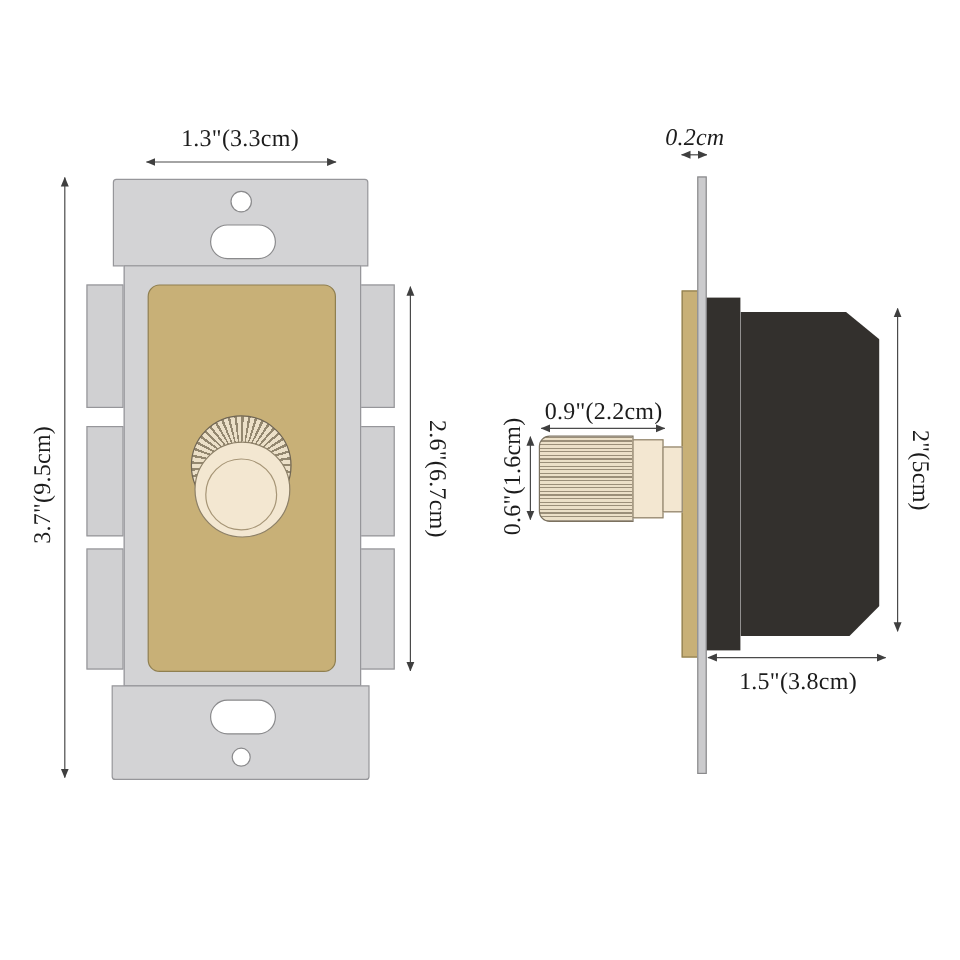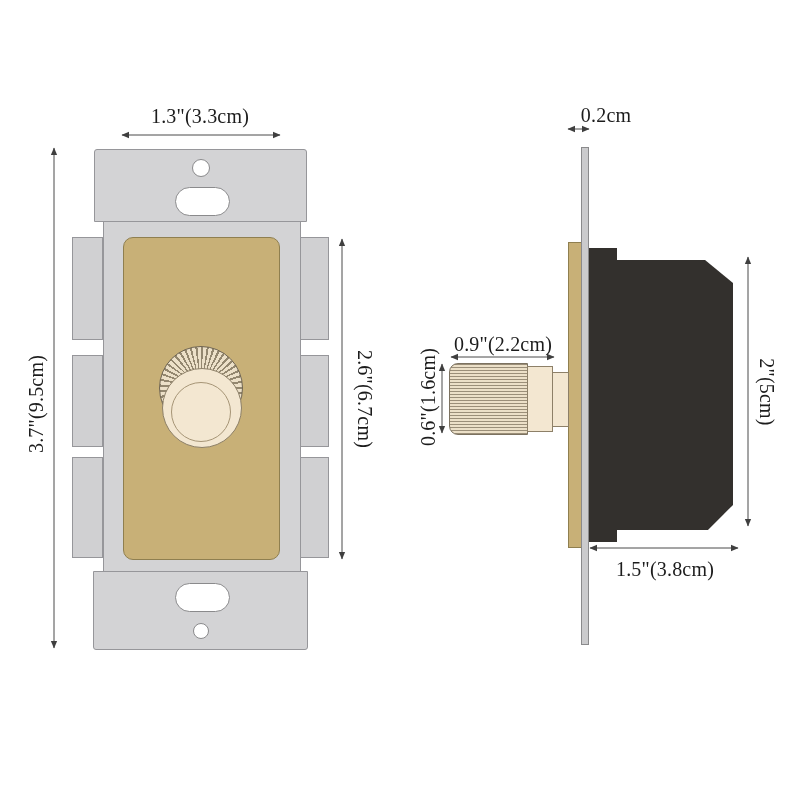--- a/index.html
+++ b/index.html
@@ -114,21 +114,21 @@
       <line x1="590" y1="548" x2="738" y2="548"></line>
     </g>
   </svg>
 
   <div class="dim-label" style="left:200px;top:116px;">1.3"(3.3cm)</div>
 
   <div class="dim-label rot-ccw" style="left:36px;top:404px;">3.7"(9.5cm)</div>
 
   <div class="dim-label rot-cw" style="left:364px;top:399px;">2.6"(6.7cm)</div>
 
-  <div class="dim-label" style="left:606px;top:115px;">0.2cm</div>
+  <div class="dim-label" style="left:579px;top:115px;font-style:italic;">0.2cm</div>
 
   <div class="dim-label" style="left:503px;top:344px;">0.9"(2.2cm)</div>
 
   <div class="dim-label rot-ccw" style="left:428px;top:397px;">0.6"(1.6cm)</div>
 
   <div class="dim-label rot-cw" style="left:766px;top:392px;">2"(5cm)</div>
 
   <div class="dim-label" style="left:665px;top:569px;">1.5"(3.8cm)</div>
 </div>
 

